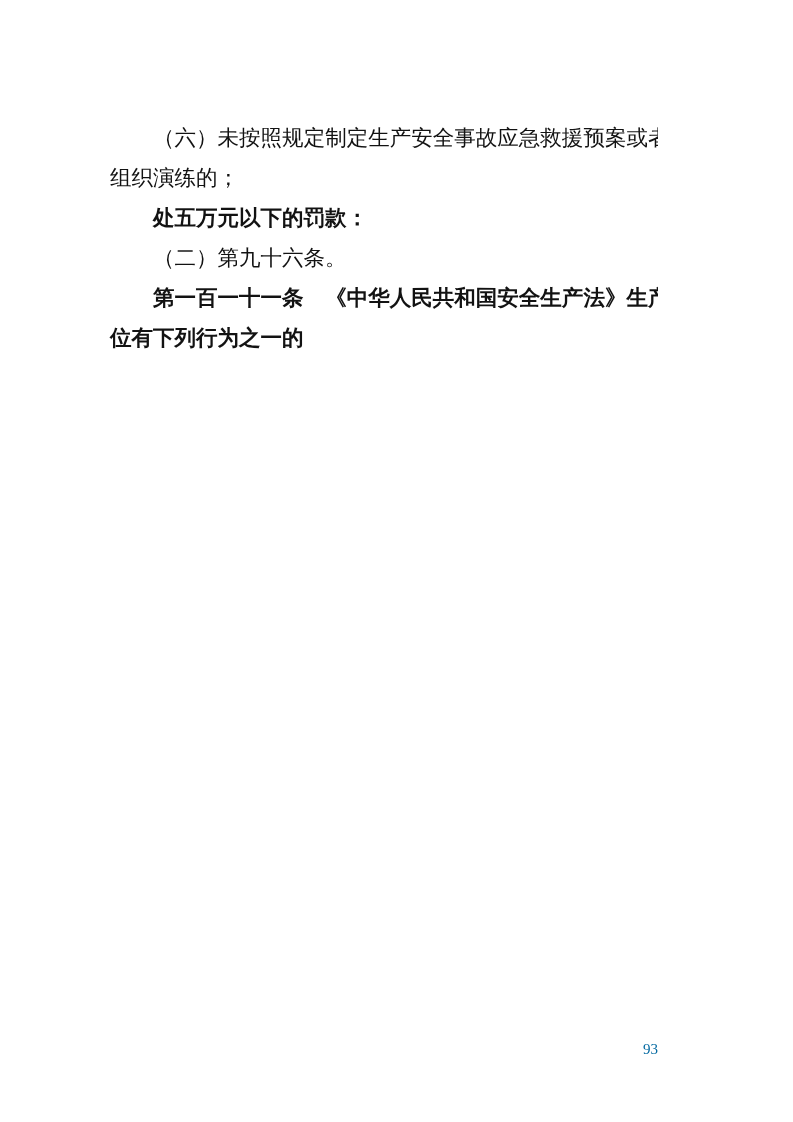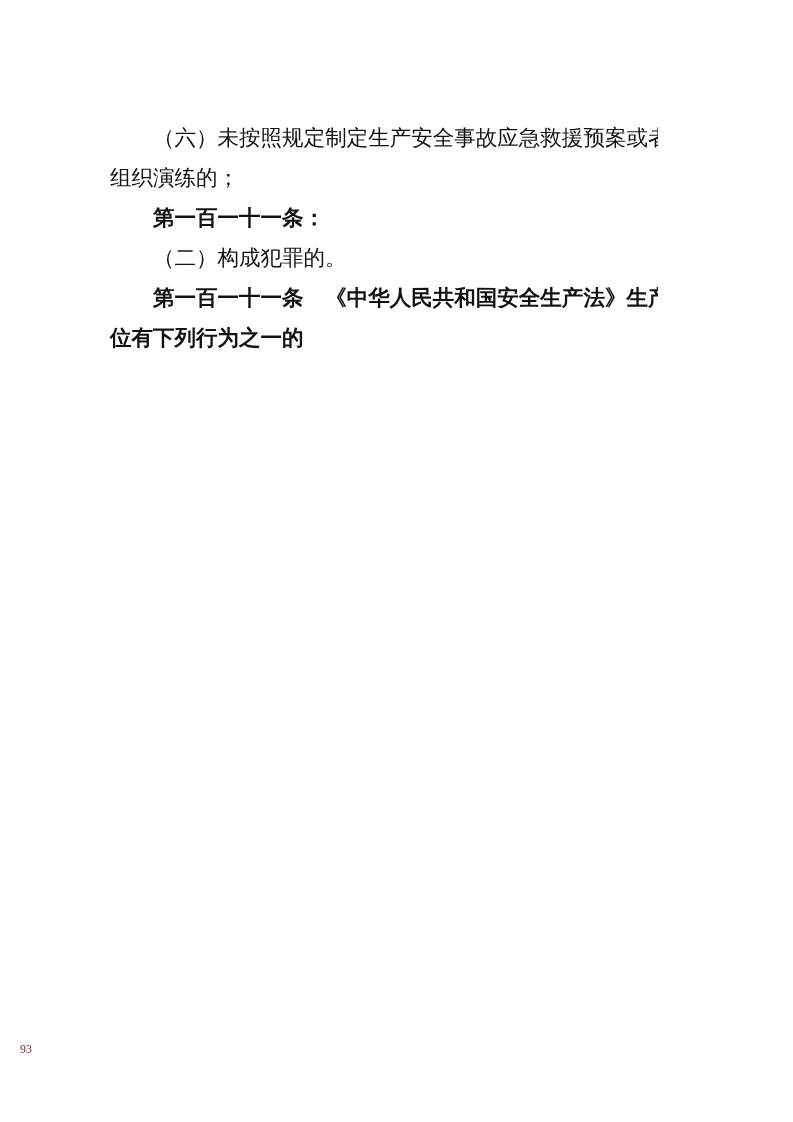--- a/index.html
+++ b/index.html
@@ -34,31 +34,31 @@
     text-indent: 2em;
   }
   .bold {
     font-weight: bold;
   }
   .footer {
     position: absolute;
     left: 0;
     right: 0;
     top: 1040px;
-    text-align: left;
-    font-size: 12px;
+    text-align: right;
+    font-size: 15px;
     line-height: 18px;
-    color: #7f1d1d;
+    color: #0369a1;
   }
 </style>
 </head>
 <body>
 
 <div class="page">
   <div class="content">
     <p>（六）未按照规定制定生产安全事故应急救援预案或者未定期组织演练的；</p>
-    <p class="bold">第一百一十一条：</p>
-    <p>（二）构成犯罪的。</p>
+    <p class="bold">处五万元以下的罚款：</p>
+    <p>（二）第九十六条。</p>
     <p class="bold">第一百一十一条　《中华人民共和国安全生产法》生产经营单位有下列行为之一的</p>
   </div>
 
   <div class="footer">93</div>
 </div>
 
 </body></html>

